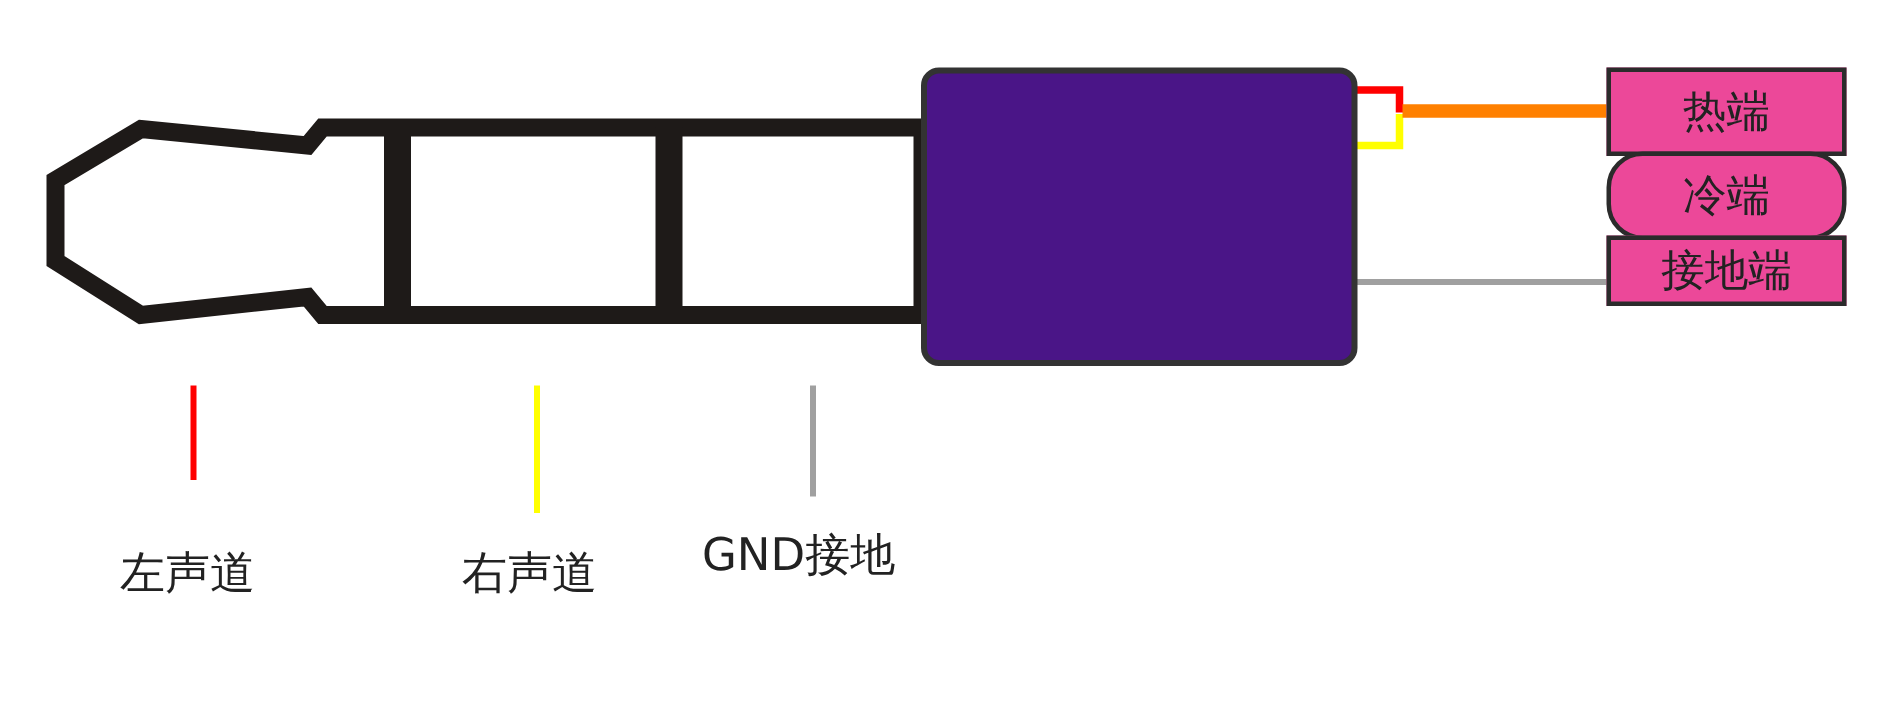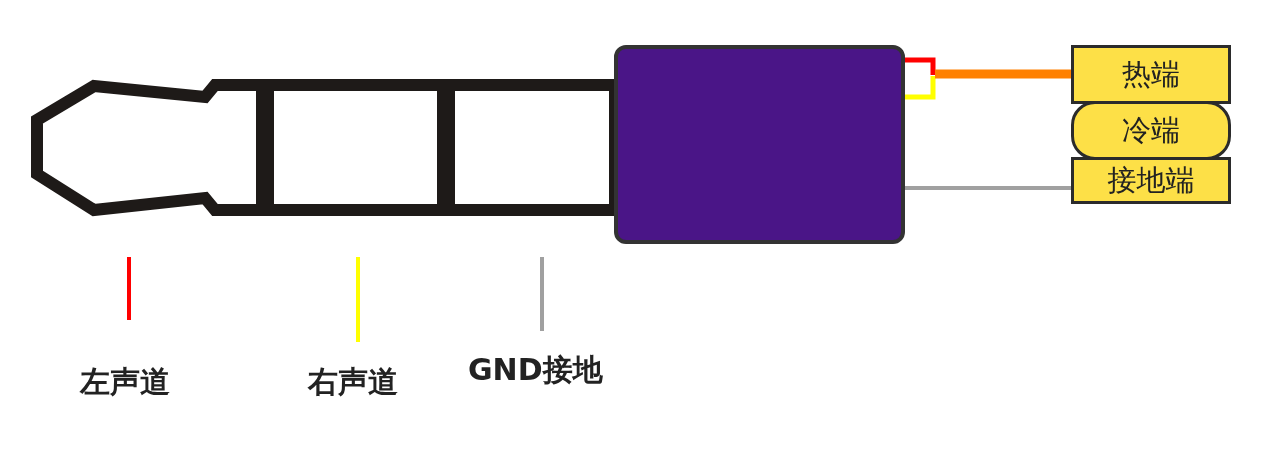--- a/index.html
+++ b/index.html
@@ -1,22 +1,22 @@
 <!DOCTYPE html>
 <html><head>
   <meta charset="utf-8">
   <style>
     html, body { margin: 0; padding: 0; background: #ffffff; }
     body { width: 1268px; height: 474px; position: relative; overflow: hidden;
            font-family: "DejaVu Sans", sans-serif; }
     #diagram { position: absolute; left: 0; top: 0; }
     .term-box { position: absolute; left: 1071px; width: 160px; border: 3px solid #2b2b2b;
-                box-sizing: border-box; background: #fde047; display: flex; align-items: center;
+                box-sizing: border-box; background: #ec4899; display: flex; align-items: center;
                 justify-content: center; font-size: 29px; color: #222; }
-    .bottom-label { position: absolute; font-size: 30px; color: #222; white-space: nowrap; font-weight: bold; }
+    .bottom-label { position: absolute; font-size: 30px; color: #222; white-space: nowrap; }
   </style>
 </head>
 <body>
 
 <svg id="diagram" width="1268" height="474" viewBox="0 0 1268 474">
 
   <polygon points="94,86 205,97 215,85 615,85 615,210 215,210 205,198 94,210 37,174 37,120" fill="#ffffff" stroke="#1e1a18" stroke-width="12" stroke-linejoin="miter"></polygon>
 
   <rect x="256" y="85" width="18" height="125" fill="#1e1a18"></rect>
   <rect x="437" y="85" width="18" height="125" fill="#1e1a18"></rect>

